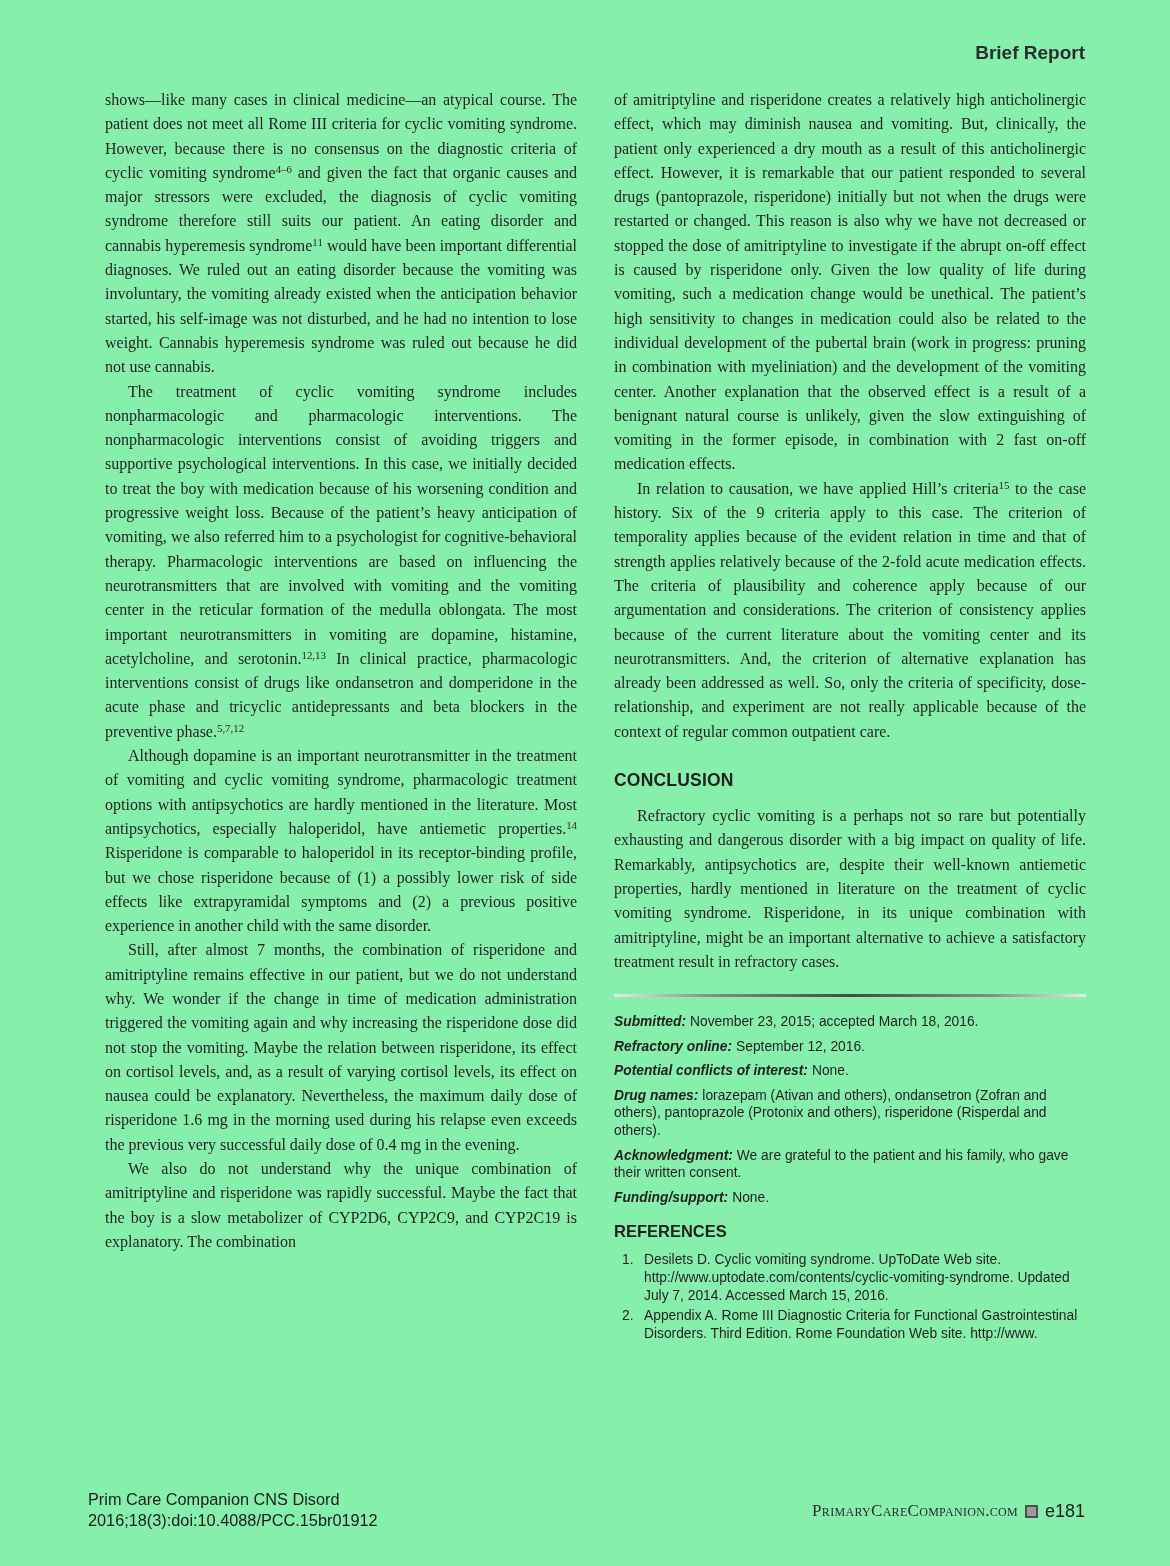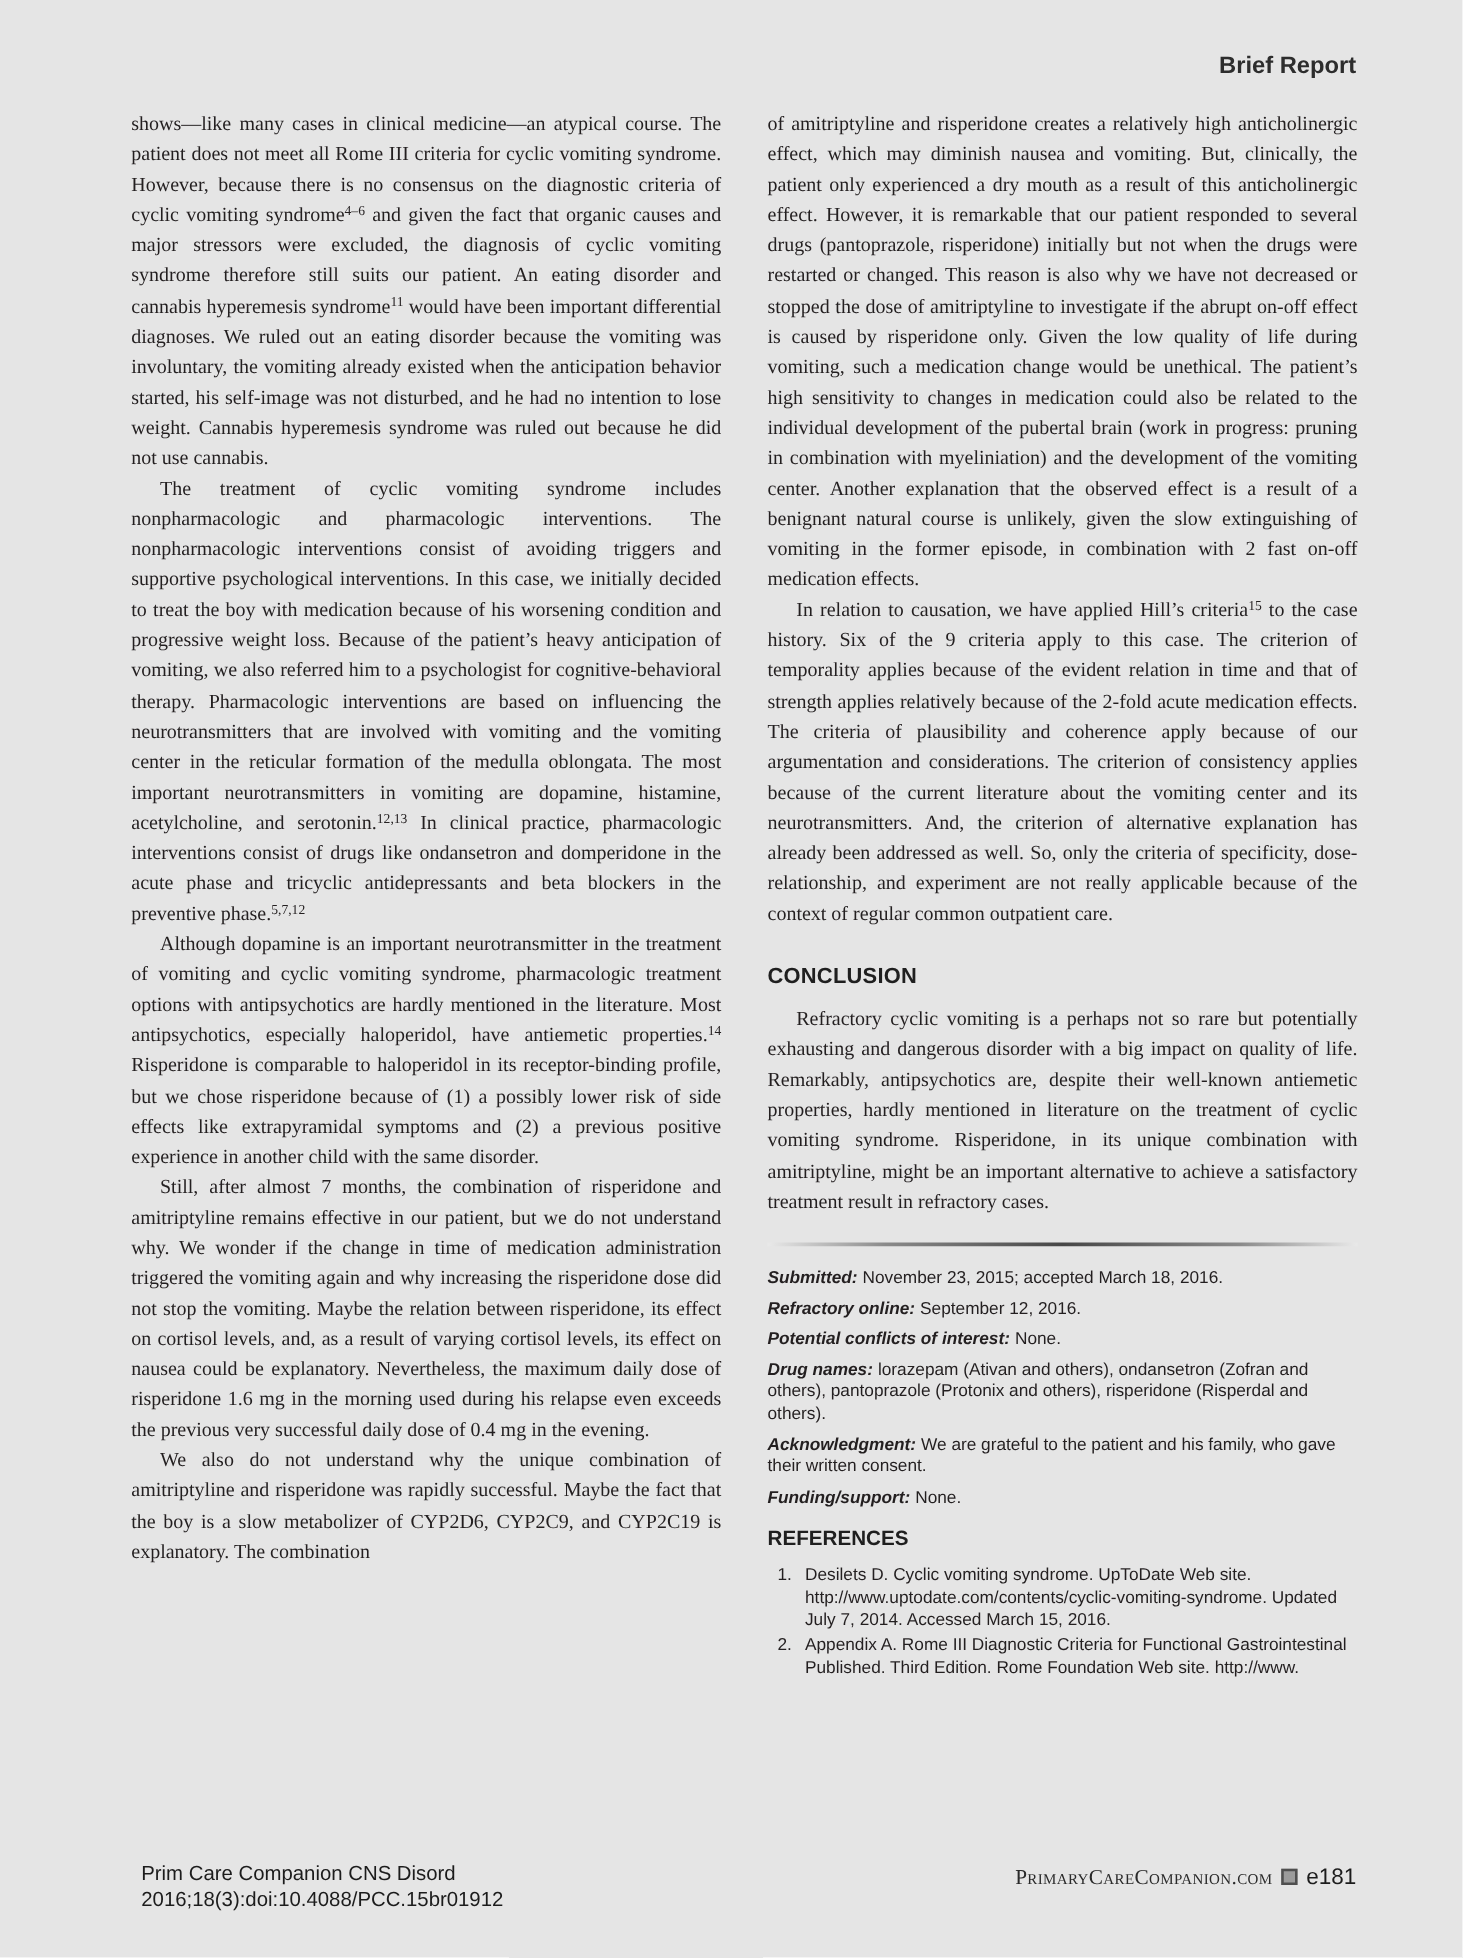--- a/index.html
+++ b/index.html
@@ -1,20 +1,20 @@
 <!DOCTYPE html>
 <html><head>
 <meta charset="utf-8">
 <style>
   html, body { margin: 0; padding: 0; background: #ffffff; }
   .page {
     position: relative;
     width: 1170px;
     height: 1566px;
-    background: #e5e5e5;
+    background: #86efac;
     font-family: "Liberation Serif", serif;
     color: #231f20;
     overflow: hidden;
   }
   .report-type {
     position: absolute;
     top: 42px;
     right: 85px;
     font-family: "Liberation Sans", sans-serif;
     font-weight: 600;
@@ -79,26 +79,26 @@
     font-family: "Liberation Sans", sans-serif;
     font-size: 13.8px;
     line-height: 17.6px;
     margin: 0 0 3px 0;
     text-align: left;
   }
   .ref-num { flex: 0 0 22px; margin-left: 8px; }
   .ref-text { flex: 1; }
   .footer {
     position: absolute;
-    left: 113px;
+    left: 88px;
     right: 85px;
     top: 1489px;
     display: flex;
     justify-content: space-between;
-    align-items: flex-start;
+    align-items: center;
   }
   .footer-left {
     font-family: "Liberation Sans", sans-serif;
     font-size: 16.3px;
     line-height: 21px;
     color: #1c1c1c;
   }
   .footer-right { display: flex; align-items: center; gap: 7px; margin-top: 2px; }
   .site-name {
     font-family: Liberation Serif, serif;
@@ -157,21 +157,21 @@
 
       <h2 class="refs-heading">REFERENCES</h2>
 
       <div>
         <div class="ref-item">
           <span class="ref-num">1.</span>
           <span class="ref-text">Desilets D. Cyclic vomiting syndrome. UpToDate Web site. http://www.uptodate.com/contents/cyclic-vomiting-syndrome. Updated July 7, 2014. Accessed March 15, 2016.</span>
         </div>
         <div class="ref-item">
           <span class="ref-num">2.</span>
-          <span class="ref-text">Appendix A. Rome III Diagnostic Criteria for Functional Gastrointestinal Published. Third Edition. Rome Foundation Web site. http://www.</span>
+          <span class="ref-text">Appendix A. Rome III Diagnostic Criteria for Functional Gastrointestinal Disorders. Third Edition. Rome Foundation Web site. http://www.</span>
         </div>
       </div>
     </div>
 
   </div>
 
   <div class="footer">
     <div class="footer-left">
       <div>Prim Care Companion CNS Disord</div>
       <div>2016;18(3):doi:10.4088/PCC.15br01912</div>

